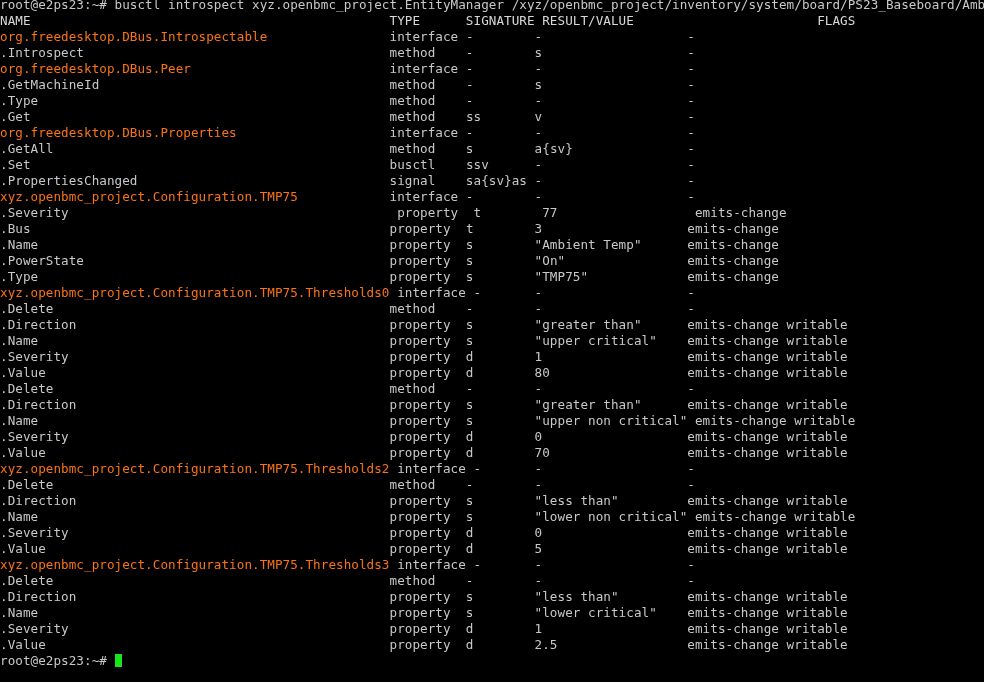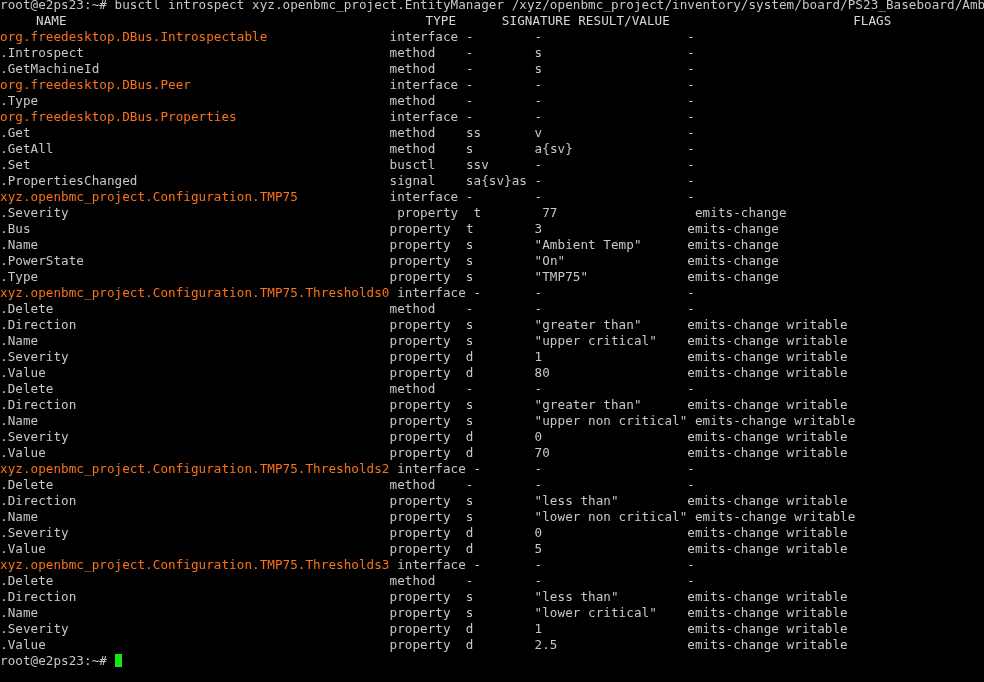--- a/index.html
+++ b/index.html
@@ -31,21 +31,21 @@
     white-space: pre;
     font-family: "DejaVu Sans Mono", "Liberation Mono", monospace;
     font-size: 12.6px;
     line-height: 16px;
     height: 16px;
     letter-spacing: 0.055px;
     color: #c8c8c8;
   }
   .line .seg { white-space: pre; }
   .bold { color: #f97316; font-weight: normal; }
-  .hdr  { color: #d8d8d8; margin-left: 36px; }
+  .hdr  { color: #d8d8d8; }
   .prompt { color: #c8c8c8; }
   .cursor {
     display: inline-block;
     width: 7.2px;
     height: 13px;
     background: #19e619;
     vertical-align: -2px;
   }
 </style>
 </head>
@@ -54,25 +54,25 @@
 <div id="terminal">
   <div class="screen">
 
     <div class="line"><span class="prompt seg">root@e2ps23:~# busctl introspect xyz.openbmc_project.EntityManager /xyz/openbmc_project/inventory/system/board/PS23_Baseboard/Ambient_Temp</span></div>
 
     <div class="line hdr"><span class="seg">NAME                                               TYPE      SIGNATURE RESULT/VALUE                        FLAGS</span></div>
 
     <div id="rows">
         <div class="line"><span class="seg bold">org.freedesktop.DBus.Introspectable</span><span class="seg">                interface -        -                   -</span></div>
         <div class="line"><span class="seg">.Introspect</span><span class="seg">                                        method    -        s                   -</span></div>
+        <div class="line"><span class="seg bold">org.freedesktop.DBus.Peer</span><span class="seg">                          interface -        -                   -</span></div>
         <div class="line"><span class="seg">.GetMachineId</span><span class="seg">                                      method    -        s                   -</span></div>
-        <div class="line"><span class="seg bold">org.freedesktop.DBus.Peer</span><span class="seg">                          interface -        -                   -</span></div>
         <div class="line"><span class="seg">.Type</span><span class="seg">                                              method    -        -                   -</span></div>
+        <div class="line"><span class="seg">.Get</span><span class="seg">                                               method    ss       v                   -</span></div>
         <div class="line"><span class="seg bold">org.freedesktop.DBus.Properties</span><span class="seg">                    interface -        -                   -</span></div>
-        <div class="line"><span class="seg">.Get</span><span class="seg">                                               method    ss       v                   -</span></div>
         <div class="line"><span class="seg">.GetAll</span><span class="seg">                                            method    s        a{sv}               -</span></div>
         <div class="line"><span class="seg">.Set</span><span class="seg">                                               busctl    ssv      -                   -</span></div>
         <div class="line"><span class="seg">.PropertiesChanged</span><span class="seg">                                 signal    sa{sv}as -                   -</span></div>
         <div class="line"><span class="seg bold">xyz.openbmc_project.Configuration.TMP75</span><span class="seg">            interface -        -                   -</span></div>
         <div class="line"><span class="seg">.Severity</span><span class="seg">                                           property  t        77                  emits-change</span></div>
         <div class="line"><span class="seg">.Bus</span><span class="seg">                                               property  t        3                   emits-change</span></div>
         <div class="line"><span class="seg">.Name</span><span class="seg">                                              property  s        "Ambient Temp"      emits-change</span></div>
         <div class="line"><span class="seg">.PowerState</span><span class="seg">                                        property  s        "On"                emits-change</span></div>
         <div class="line"><span class="seg">.Type</span><span class="seg">                                              property  s        "TMP75"             emits-change</span></div>
         <div class="line"><span class="seg bold">xyz.openbmc_project.Configuration.TMP75.Thresholds0</span><span class="seg"> interface -       -                   -</span></div>

